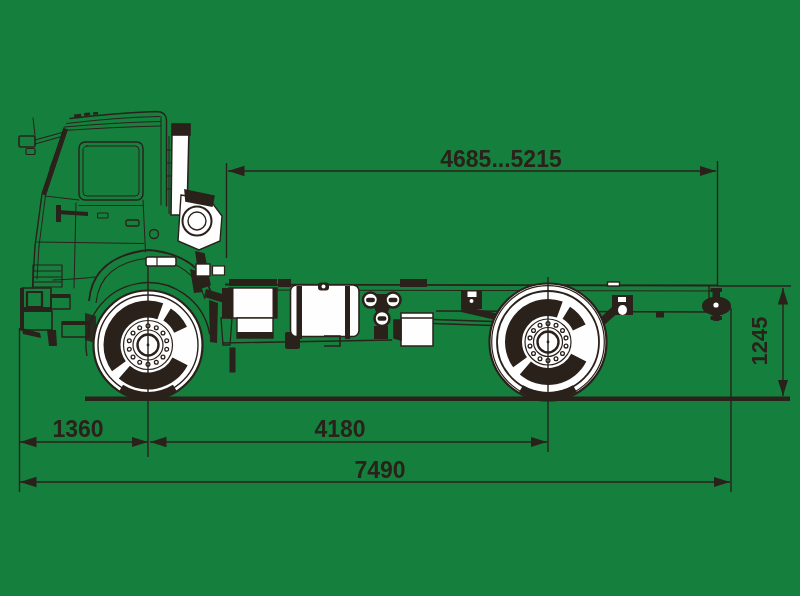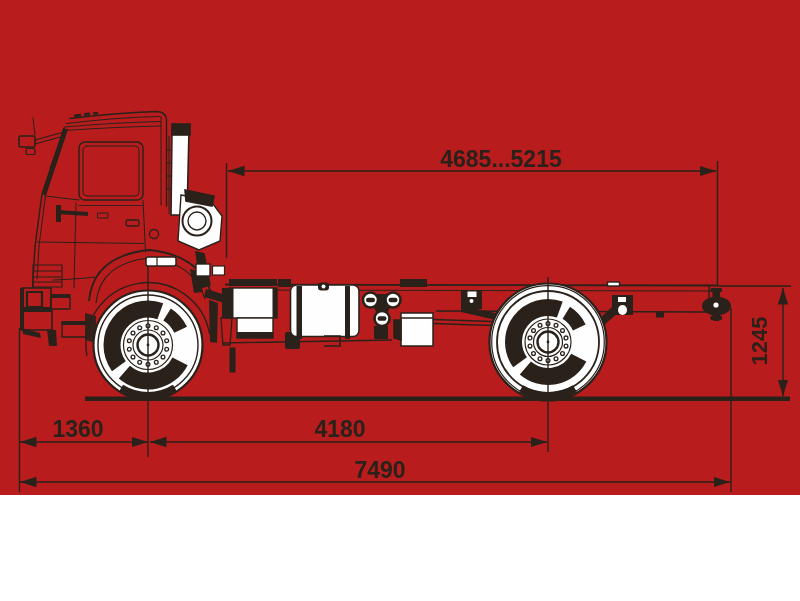--- a/index.html
+++ b/index.html
@@ -1,16 +1,16 @@
 <!DOCTYPE html>
 <html><head>
 <meta charset="utf-8">
 <style>
   html,body{margin:0;padding:0;background:#ffffff;}
-  #wrap{width:800px;height:495px;position:relative;overflow:hidden;background:#b91c1c;}
+  #wrap{width:800px;height:596px;position:relative;overflow:hidden;background:#15803d;}
   svg{display:block;}
   text{font-family:"Liberation Sans",sans-serif;font-weight:bold;fill:#2a211b;}
 </style>
 </head>
 <body>
 <div id="wrap">
 <svg width="800" height="601" viewBox="0 0 800 601">
 <defs>
   <g id="wheel">
     <circle r="54.5" fill="#fefefe" stroke="#2a211b" stroke-width="2.2"></circle>

